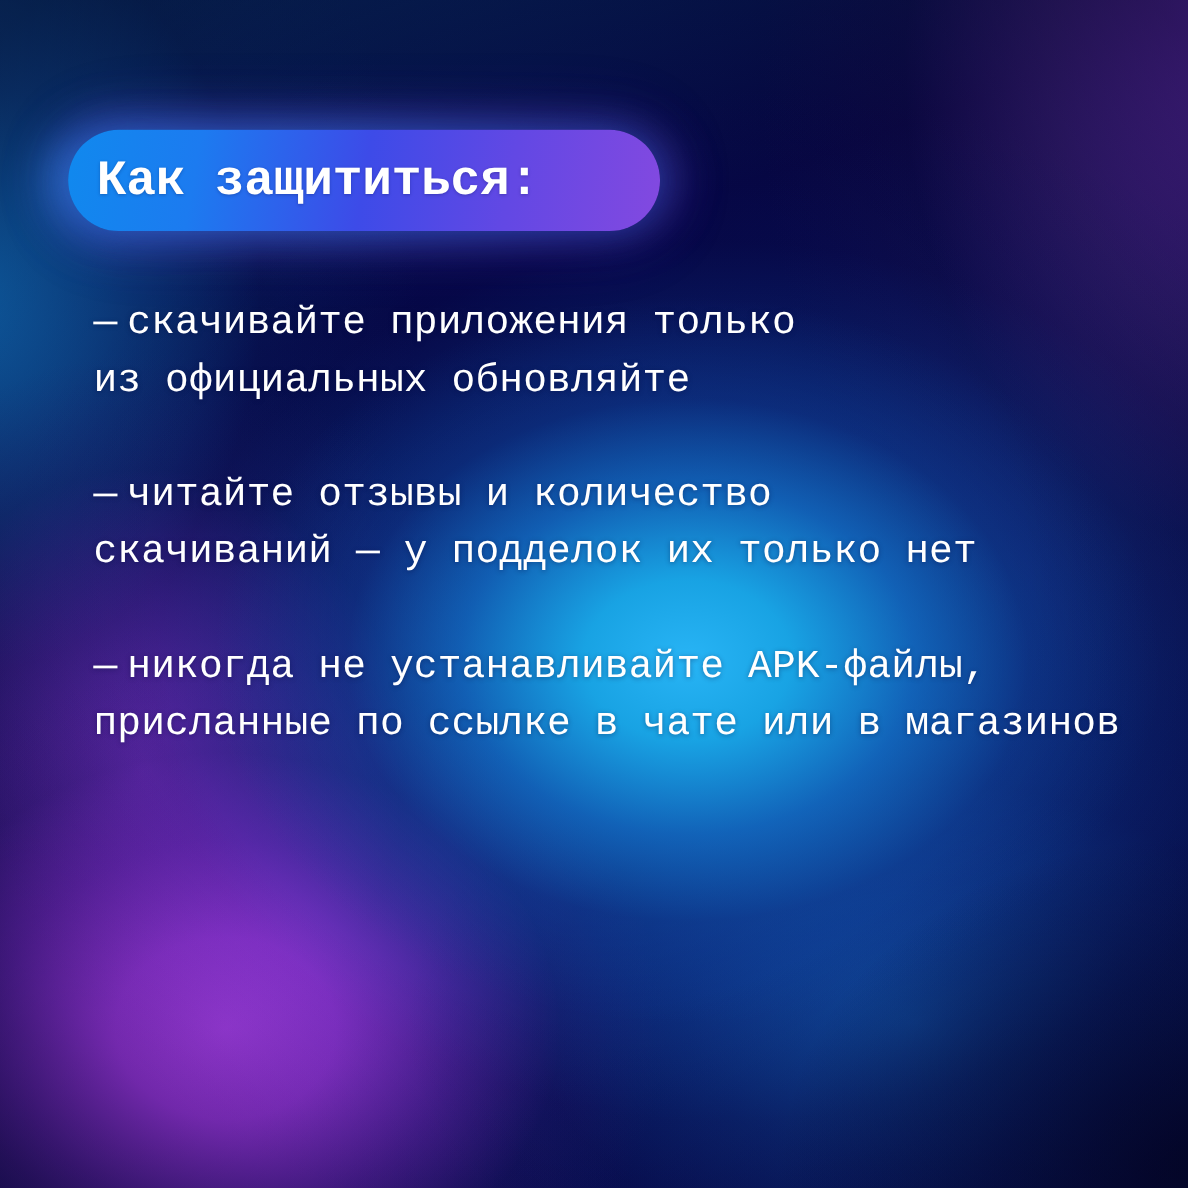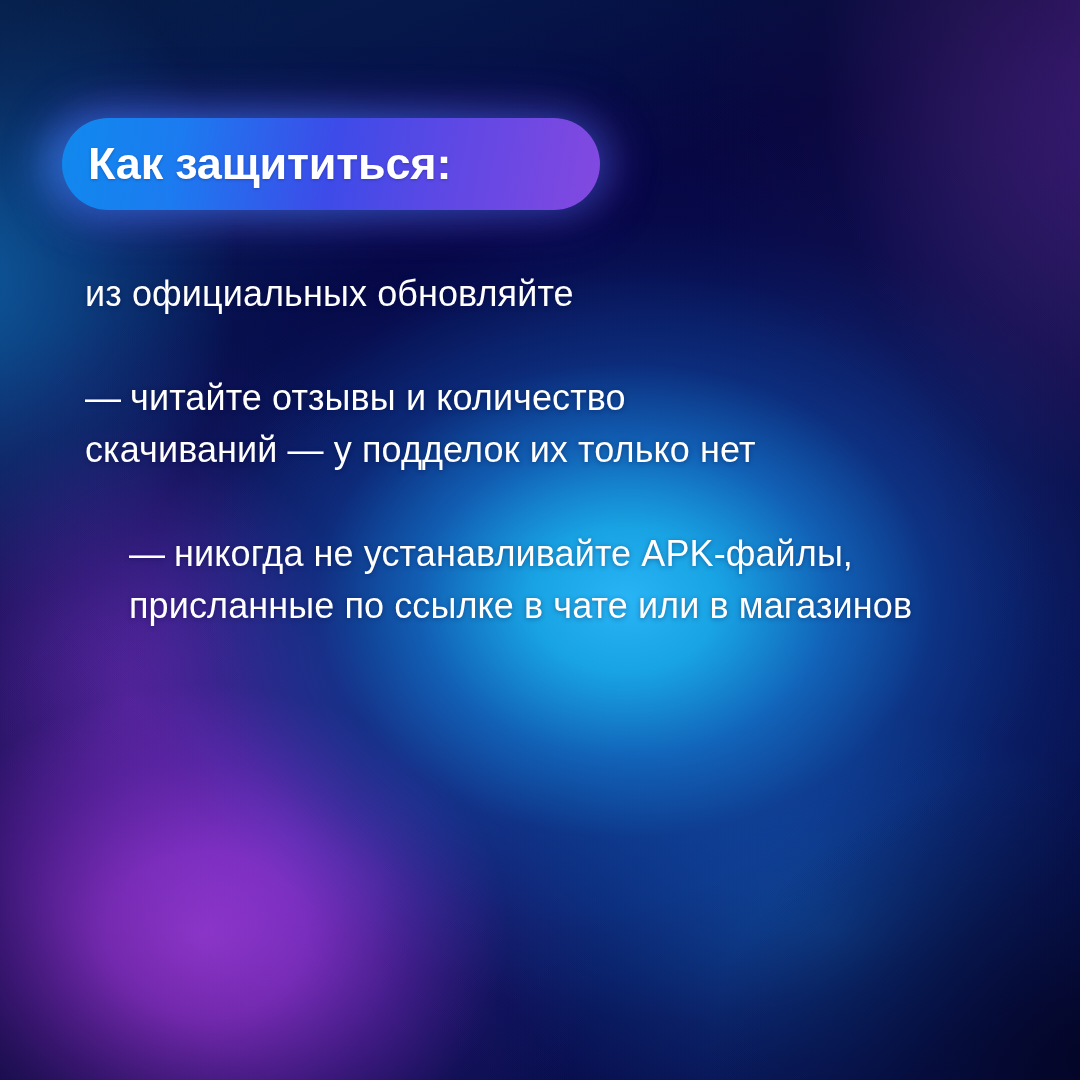--- a/index.html
+++ b/index.html
@@ -7,21 +7,21 @@
     padding: 0;
     background: #000;
   }
 
   #poster {
     position: relative;
     width: 1080px;
     height: 1080px;
     overflow: hidden;
     background: #7f1d1d;
-    font-family: Liberation Sans, sans-serif;
+    font-family: Liberation Mono, monospace;
     isolation: isolate;
   }
 
   
   .bg-layer {
     position: absolute;
     inset: 0;
     pointer-events: none;
   }
 
@@ -171,21 +171,21 @@
   .blocks {
     position: absolute;
     left: 85px;
     top: 268px;
     width: 960px;
   }
 
   .block {
     margin-bottom: 52px;
   }
-  .block:last-child { margin-bottom: 0; margin-left: 44px; }
+  .block:last-child { margin-bottom: 0; }
 
   .line {
     color: #ffffff;
     font-size: 36px;
     font-weight: 400;
     line-height: 52px;
     letter-spacing: 0.1px;
     white-space: nowrap;
     text-shadow: 0 1px 5px rgba(6,10,60,0.38);
   }
@@ -216,20 +216,21 @@
     <div class="title-pill-wrap">
       <div class="title-pill-glow"></div>
       <div class="title-pill">
         <span class="title-text">Как защититься:</span>
       </div>
     </div>
 
     <div class="blocks">
 
       <div class="block">
+        <div class="line"><span class="dash">—</span><span>скачивайте приложения только</span></div>
         <div class="line">из официальных обновляйте</div>
       </div>
 
       <div class="block">
         <div class="line"><span class="dash">—</span><span>читайте отзывы и количество</span></div>
         <div class="line">скачиваний — у подделок их только нет</div>
       </div>
 
       <div class="block">
       </div>

